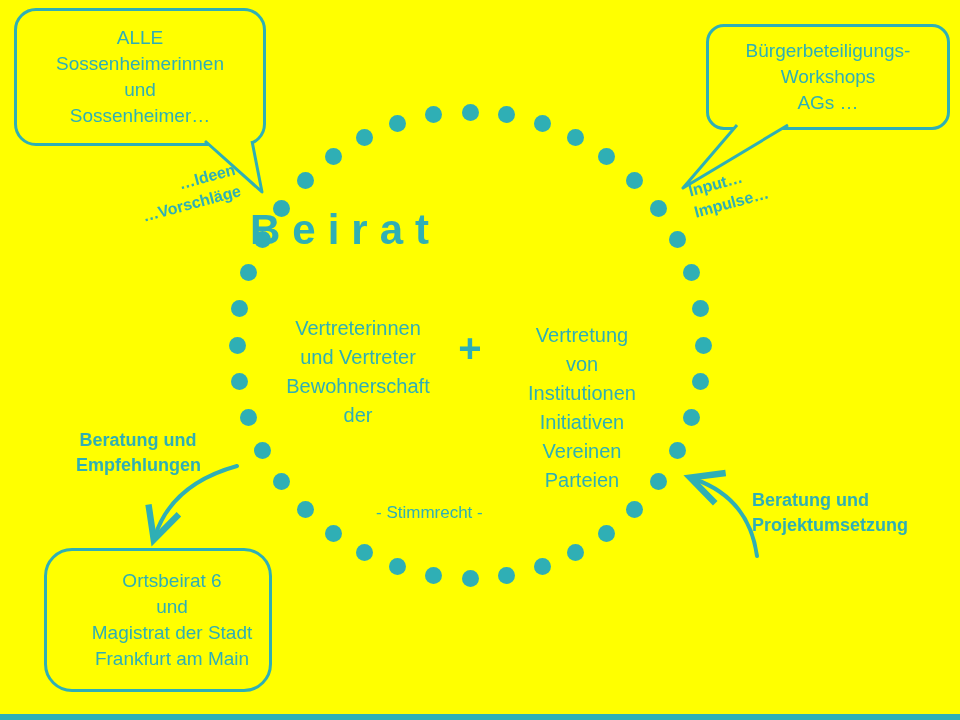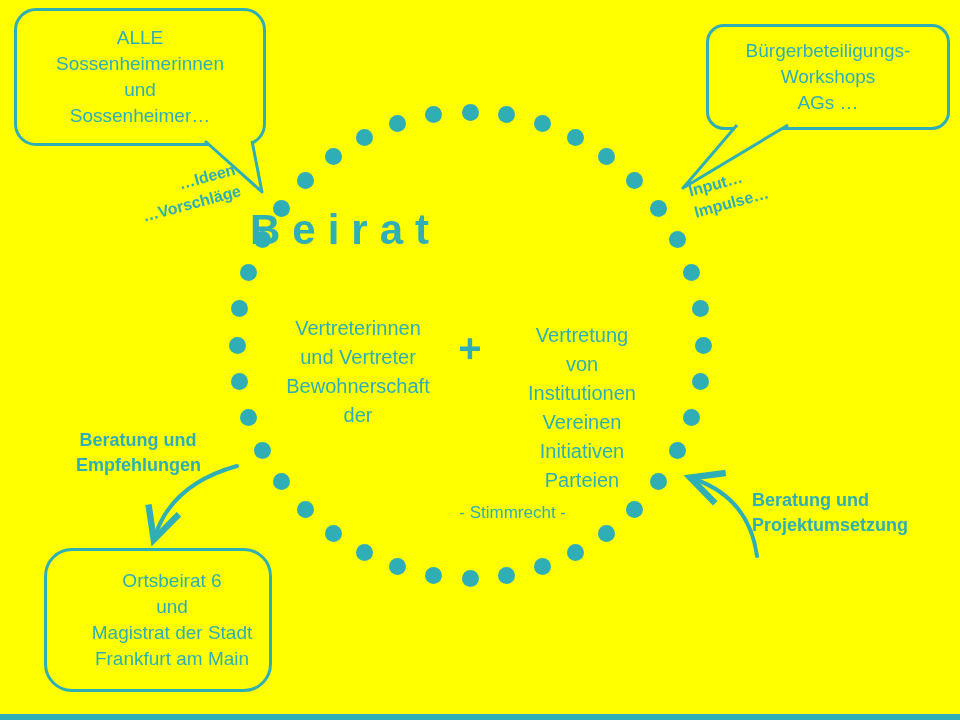--- a/index.html
+++ b/index.html
@@ -32,21 +32,21 @@
     position:absolute;text-align:center;font-size:20px;line-height:1.45;
   }
   .col-left{left:258px;top:314px;width:200px;}
   .col-right{left:492px;top:314px;width:180px;margin-top:7px;}
   .plus{
     position:absolute;left:452px;top:326px;width:36px;text-align:center;
     font-size:40px;font-weight:bold;
   }
   .voting-note{
     position:absolute;left:376px;top:503px;width:190px;
-    text-align:right;font-size:17px;
+    text-align:left;font-size:17px;
   }
   .bubble,.box{
     position:absolute;box-sizing:border-box;
     border:3px solid var(--accent);
     background:var(--bg);
     display:flex;flex-direction:column;justify-content:center;
     text-align:center;font-size:19px;line-height:1.38;
   }
   .bubble-tl{left:14px;top:8px;width:252px;height:138px;border-radius:22px;}
   .bubble-tr{left:706px;top:24px;width:244px;height:106px;border-radius:18px;}
@@ -122,22 +122,22 @@
     <div>Bewohnerschaft</div>
     <div>der</div>
   </div>
 
   <div class="plus">+</div>
 
   <div class="col col-right">
     <div>Vertretung</div>
     <div>von</div>
     <div>Institutionen</div>
+    <div>Initiativen</div>
     <div>Vereinen</div>
-    <div>Initiativen</div>
     <div>Parteien</div>
   </div>
 
   <div class="voting-note">- Stimmrecht -</div>
 
   <div class="bubble bubble-tl">
     <div>ALLE</div>
     <div>Sossenheimerinnen</div>
     <div>und</div>
     <div>Sossenheimer…</div>

